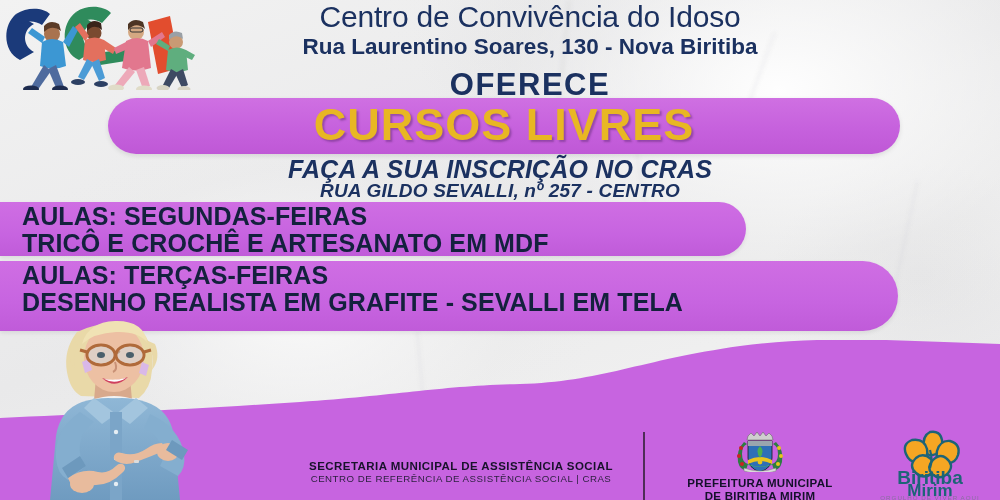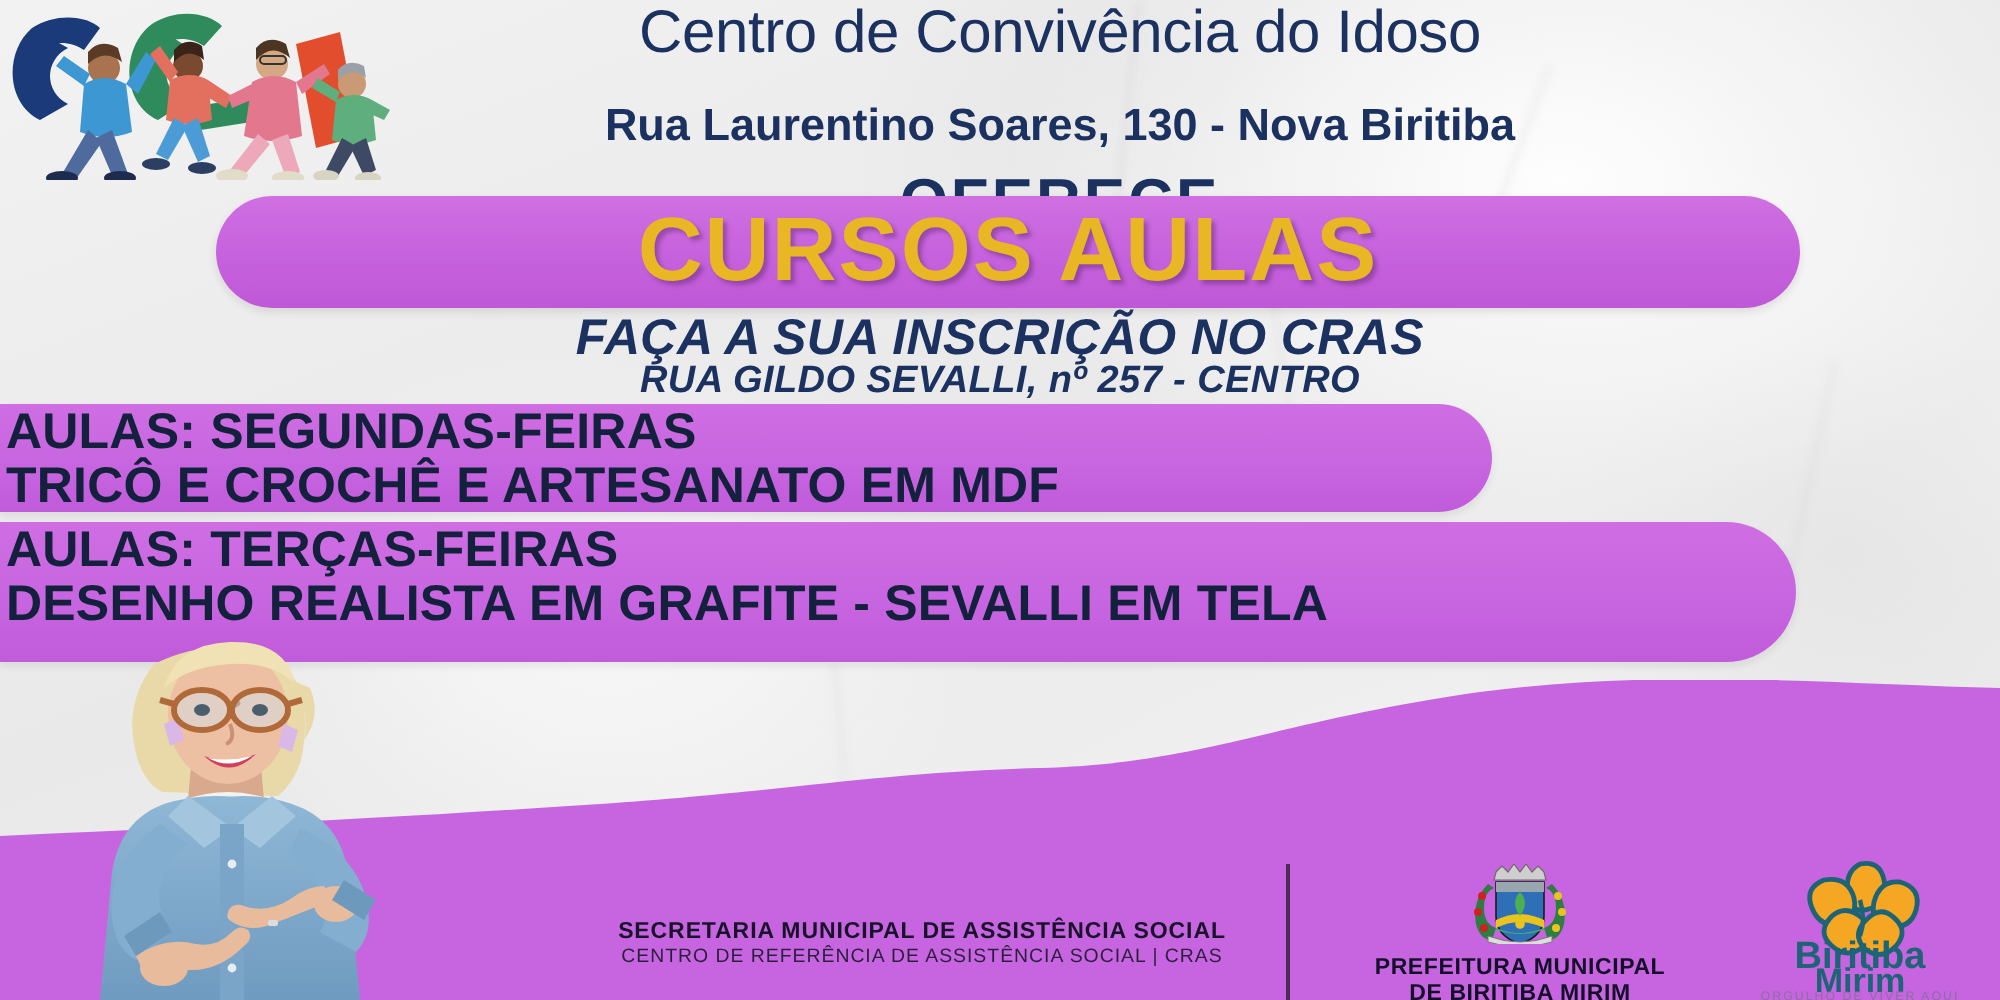--- a/index.html
+++ b/index.html
@@ -50,21 +50,21 @@
     font-size: 30px;
     font-weight: normal;
     letter-spacing: -0.2px;
     line-height: 1.0;
     white-space: nowrap;
   }
   .org-address {
     font-size: 22.5px;
     font-weight: bold;
     line-height: 1.15;
-    margin-top: 18px;
+    margin-top: 2px;
     white-space: nowrap;
   }
   .offers {
     font-size: 31px;
     font-weight: bold;
     letter-spacing: 1.5px;
     margin-top: 7px;
   }
 
   
@@ -113,21 +113,21 @@
     border-bottom-right-radius: 999px;
     box-shadow: 0 2px 4px rgba(0,0,0,0.08);
   }
   .pill-a { top: 202px; width: 746px; height: 54px; }
   .pill-b { top: 261px; width: 898px; height: 70px; }
   .course-line {
     color: #14213d;
     font-weight: bold;
     font-size: 25px;
     line-height: 27px;
-    padding-left: 3px;
+    padding-left: 22px;
     white-space: nowrap;
     letter-spacing: 0.1px;
   }
   .pill-a .course-line:first-child,
   .pill-b .course-line:first-child { padding-top: 1px; }
 
   
   .wave {
     position: absolute;
     left: 0;
@@ -272,21 +272,21 @@
     </g>
   </svg>
 
   <div class="header-text">
     <div class="org-name">Centro de Convivência do Idoso</div>
     <div class="org-address">Rua Laurentino Soares, 130 - Nova Biritiba</div>
     <div class="offers">OFERECE</div>
   </div>
 
   <div class="title-pill">
-    <div class="title-text">CURSOS AULAS</div>
+    <div class="title-text">CURSOS LIVRES</div>
   </div>
 
   <div class="sub1">FAÇA A SUA INSCRIÇÃO NO CRAS</div>
   <div class="sub2">RUA GILDO SEVALLI, nº 257 - CENTRO</div>
 
   <div class="course-pill pill-a">
     <div class="course-line">AULAS: SEGUNDAS-FEIRAS</div>
     <div class="course-line">TRICÔ E CROCHÊ E ARTESANATO EM MDF</div>
   </div>
 

